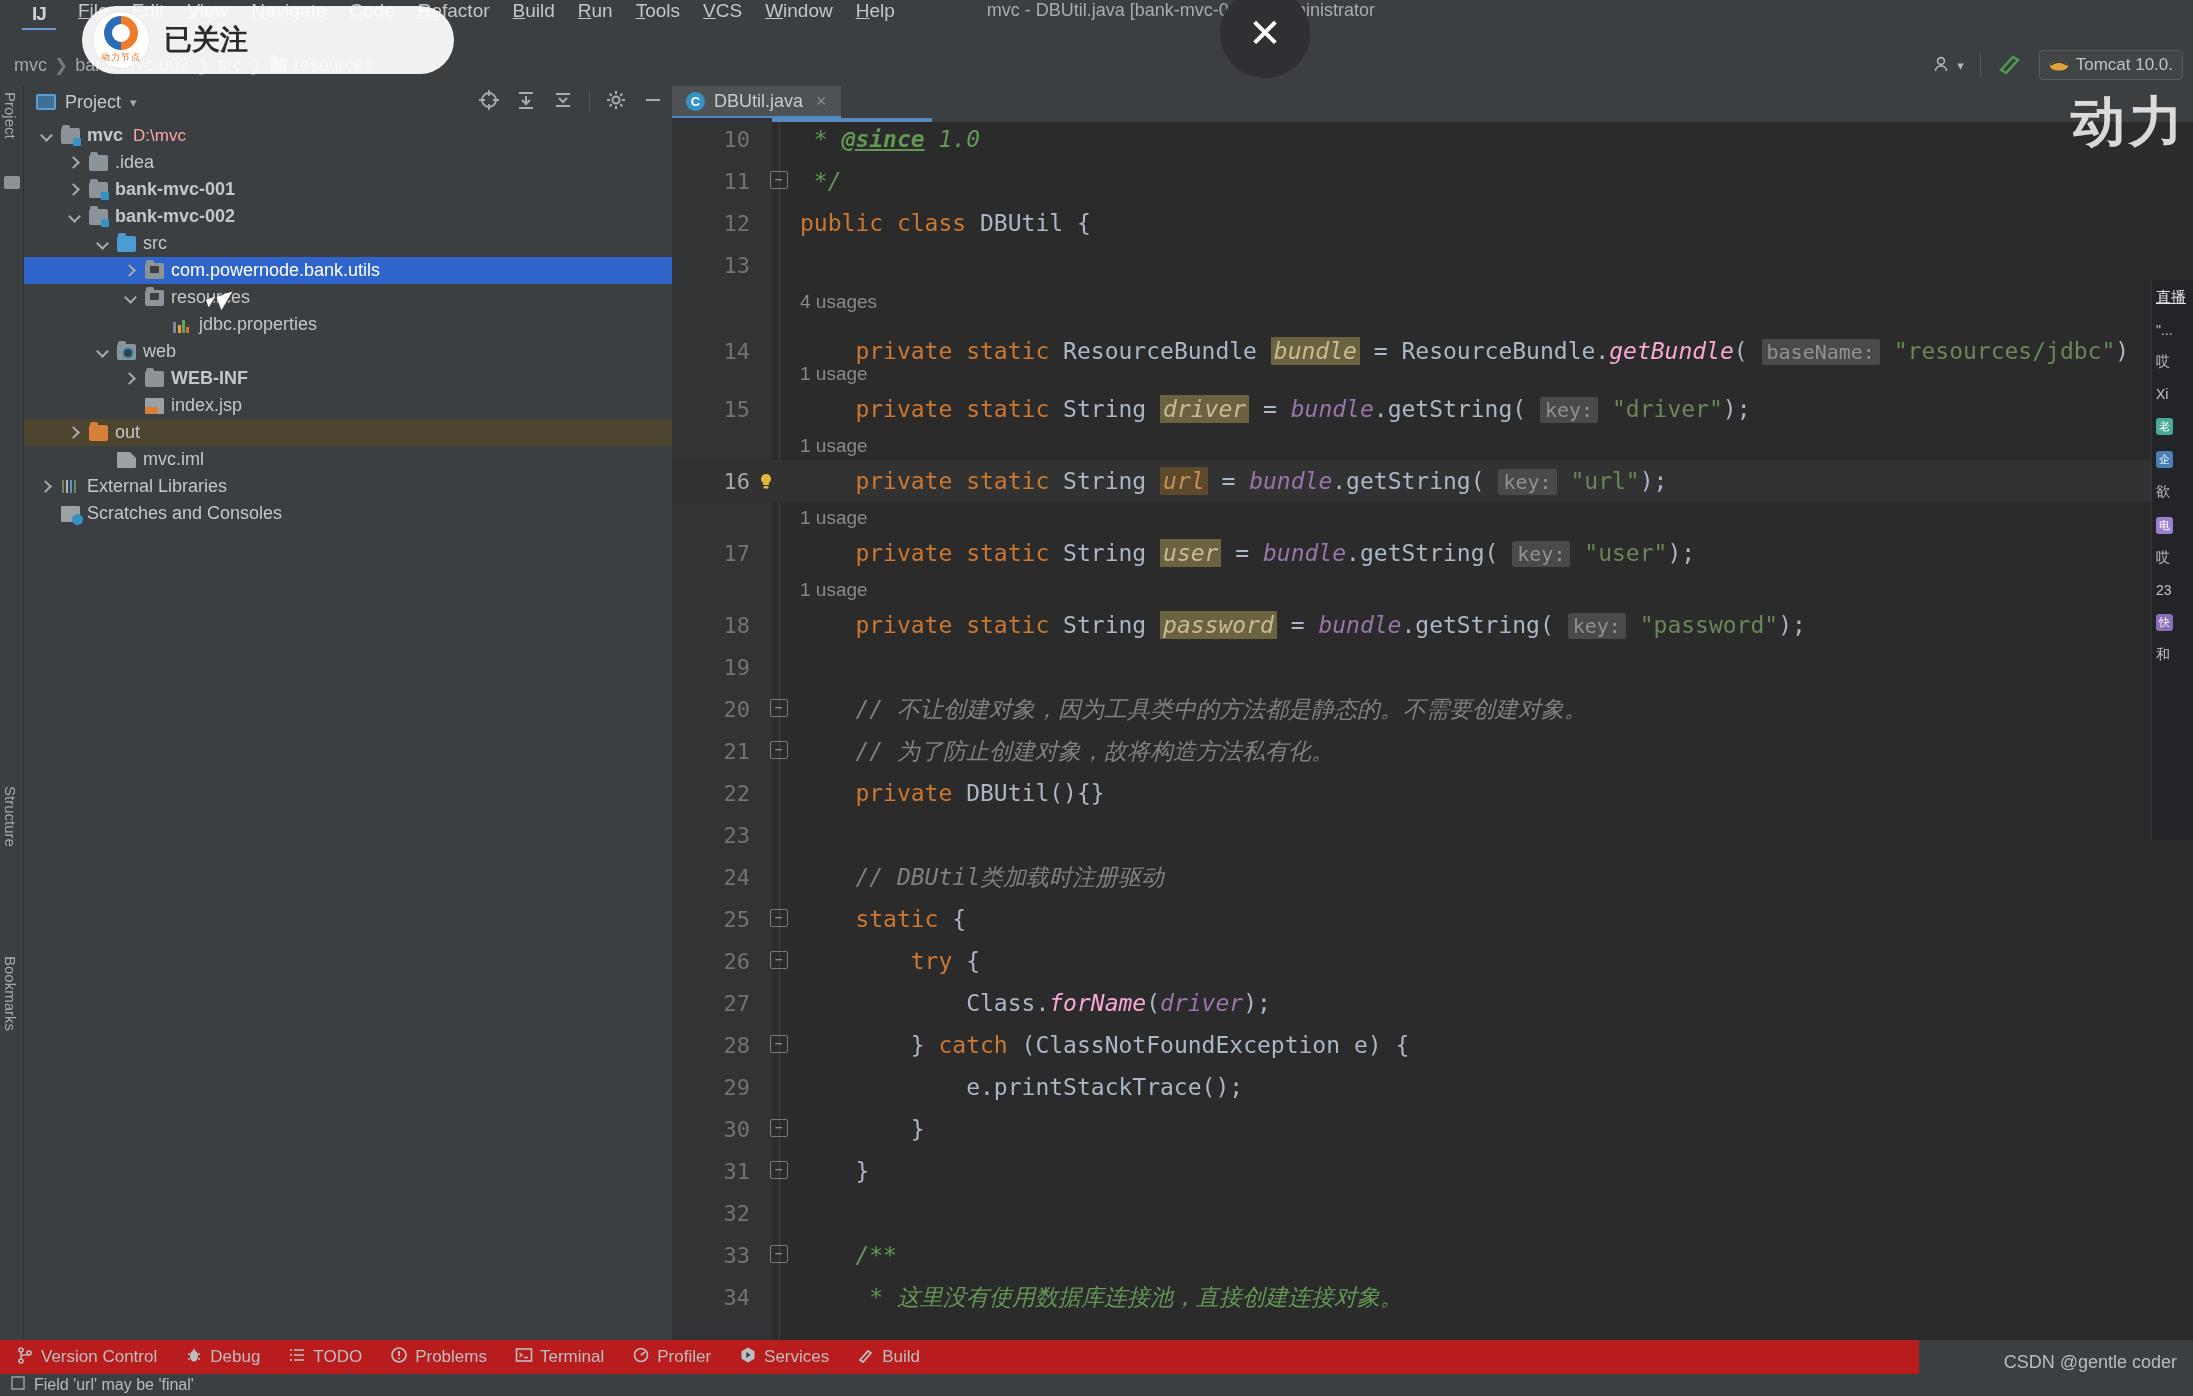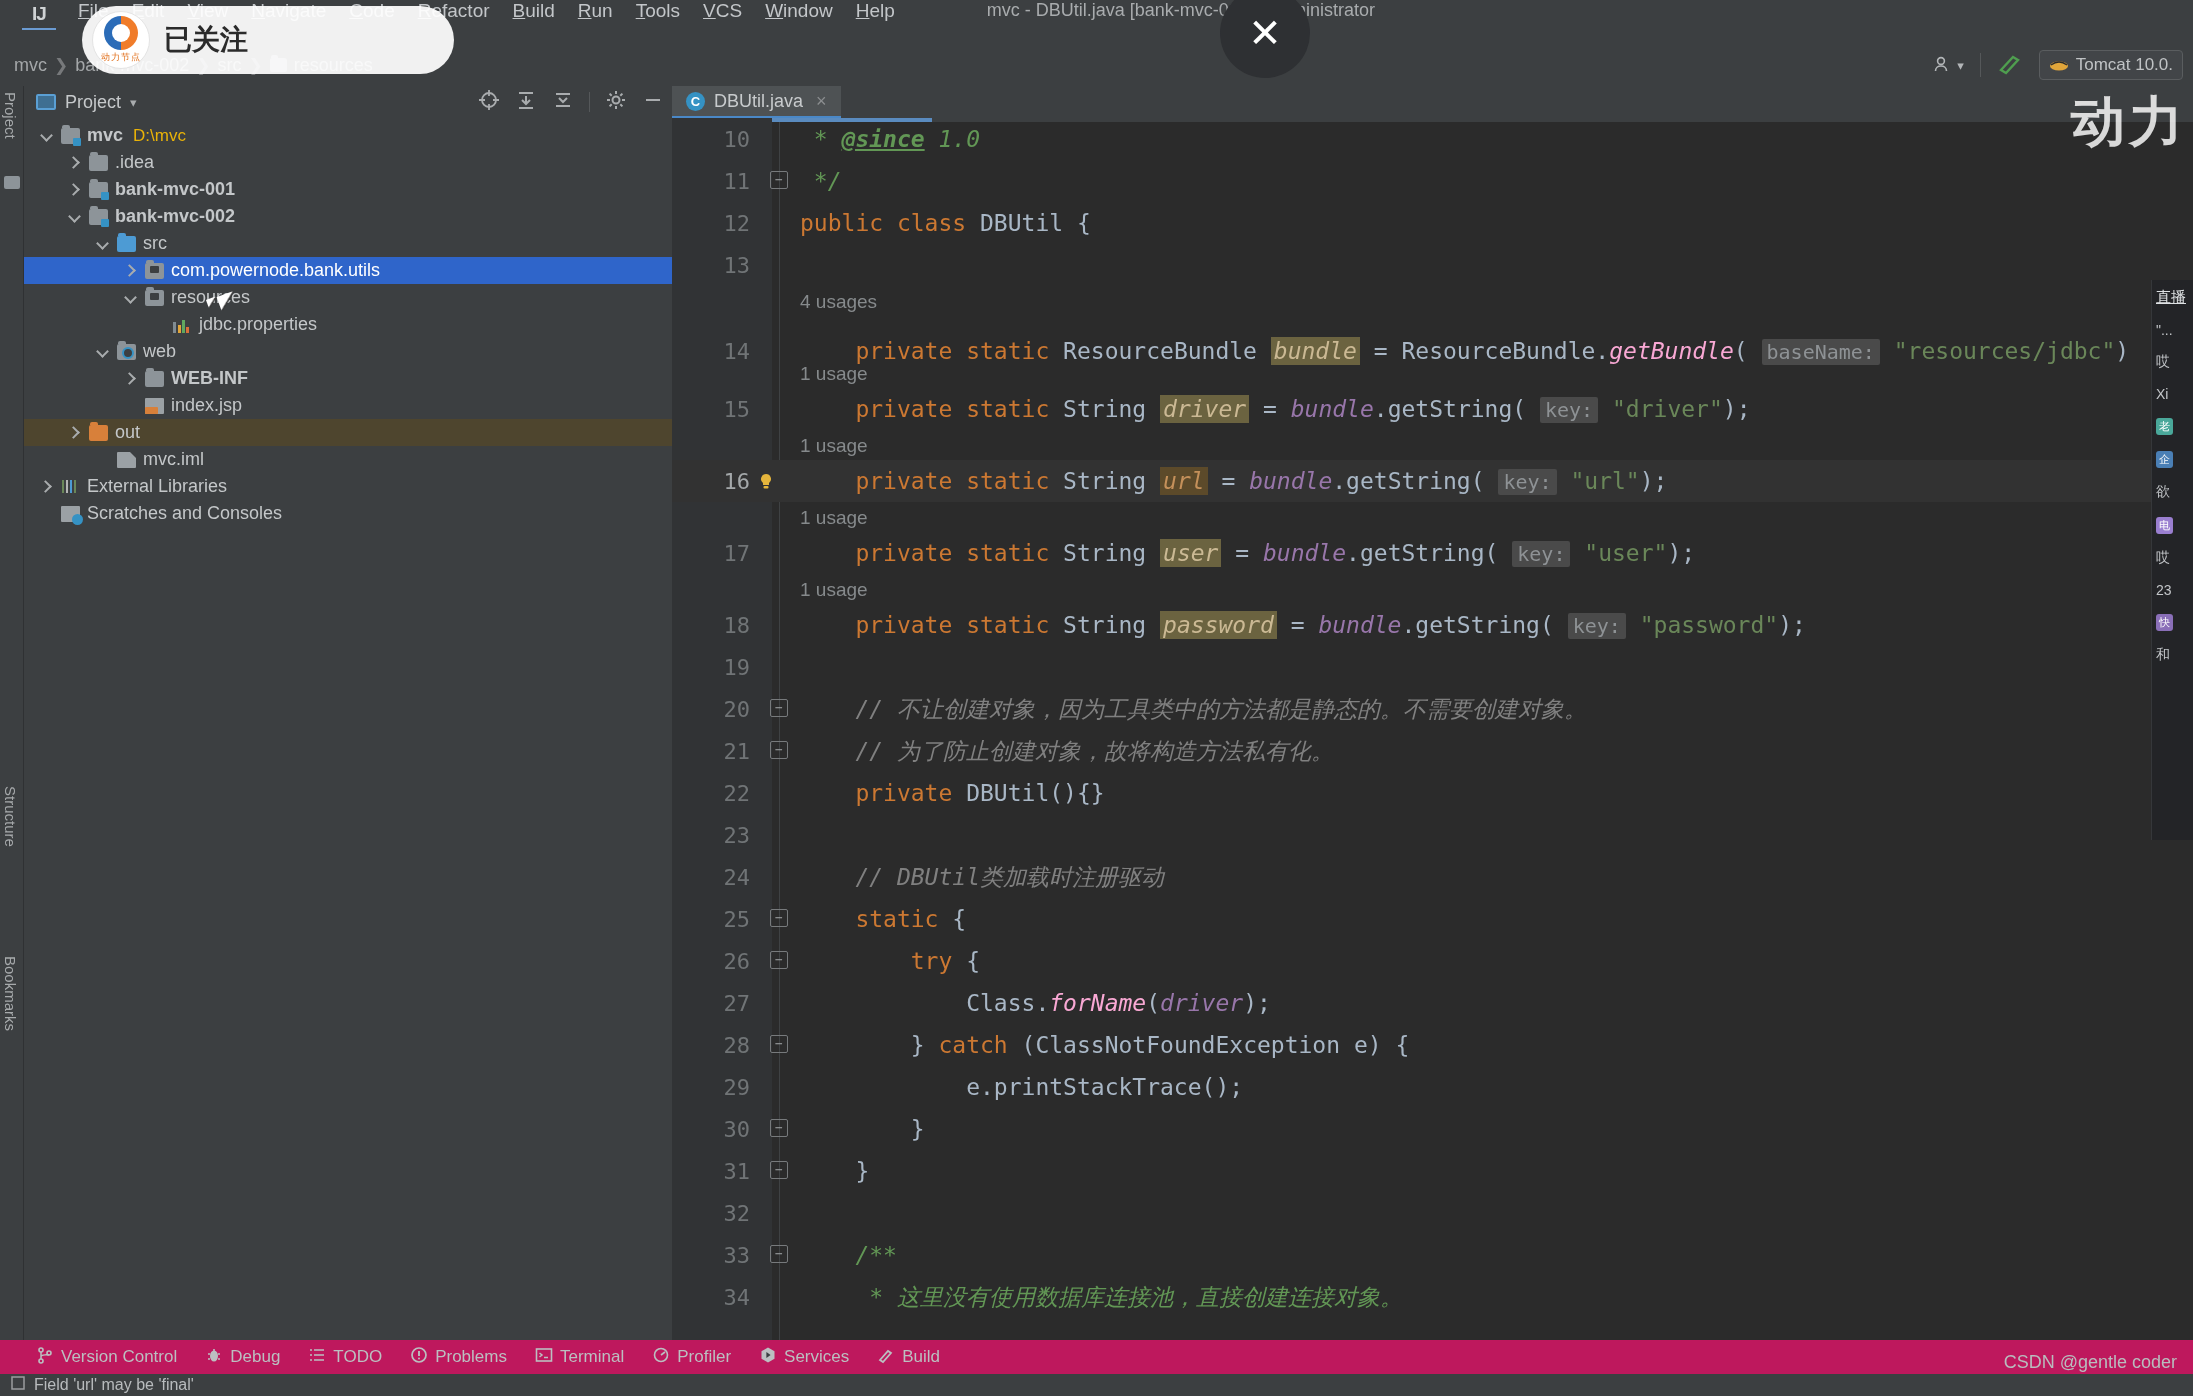--- a/index.html
+++ b/index.html
@@ -89,21 +89,21 @@
   .ic.file:after { content:""; position:absolute; right:0; top:0; border-left:6px solid transparent;
     border-top:6px solid #3c3f41; }
   .ic.jsp { background:#9ba1a5; border-radius:1px; }
   .ic.jsp:after { content:""; position:absolute; left:0; bottom:0; width:13px; height:7px;
     background:#d8803a; border-radius:1px; }
   .ic.lib { background:transparent; }
   .ic.lib i { position:absolute; top:1px; width:2px; height:13px; display:block; }
   .ic.scr { background:#9ba1a5; border-radius:1px; }
   .ic.scr:after { content:""; position:absolute; right:-3px; bottom:-3px; width:11px; height:11px;
     background:#3592c4; border-radius:50%; }
-  .pathlbl { color:#eab308; font-size:17px; margin-left:10px; }
+  .pathlbl { color:#fca5a5; font-size:17px; margin-left:10px; }
   .bold { font-weight:bold; }
 
   
   .tabbar { position:absolute; left:672px; top:86px; width:1521px; height:32px; background:#3c3f41; }
   .tab { position:absolute; left:0; top:0; height:32px; background:#4e5254; display:flex;
     align-items:center; padding:0 14px; gap:9px; border-bottom:2px solid #4a88c7; }
   .tab-ico { width:19px; height:19px; border-radius:50%; background:#3592c4; color:#fff;
     font-size:13px; display:flex; align-items:center; justify-content:center; font-weight:bold; }
   .tab-name { font-size:18px; color:#c8cbcd; }
   .tab-x { font-size:18px; color:#8b8e90; margin-left:4px; }
@@ -134,22 +134,22 @@
   .hintchip { background:#4a4a4a; color:#8e9295; font-size:20px; padding:1px 5px; border-radius:2px;
     font-family:"DejaVu Sans Mono", monospace; }
   .bulb { position:absolute; left:84px; width:20px; height:20px; }
   .foldmark { position:absolute; left:98px; width:18px; height:18px; border:1px solid #777a7c;
     border-radius:2px; color:#9a9d9f; font-size:13px; text-align:center; line-height:16px; }
   .vbar { position:absolute; left:107px; top:0; width:1px; height:1222px; background:#3f4244; }
   .scroll-top { position:absolute; left:100px; top:0; width:1421px; height:4px; background:#3c3f41; }
   .scroll-top i { position:absolute; left:0; top:0; width:160px; height:4px; background:#5a8bbf; }
 
   
-  .toolwin { position:absolute; left:0; top:1340px; width:2193px; height:34px; background:#be185d;
-    display:flex; align-items:center; padding-left:36px; gap:28px; }
+  .toolwin { position:absolute; left:0; top:1340px; width:1919px; height:34px; background:#b91c1c;
+    display:flex; align-items:center; padding-left:16px; gap:28px; }
   .tw { display:flex; align-items:center; gap:7px; font-size:17px; color:#bcbfc1; white-space:nowrap;}
   .statusbar { position:absolute; left:0; top:1374px; width:2193px; height:22px; background:#3c3f41;
     display:flex; align-items:center; padding-left:10px; gap:8px; }
   .status-text { font-size:16px; color:#b8bbbd; white-space:nowrap; }
   .csdn { position:absolute; right:16px; top:1352px; font-size:18px; color:#b9bcbe; }
 
   
   .watermark-badge { position:absolute; left:82px; top:6px; width:372px; height:68px;
     background:rgba(255,255,255,0.93); border-radius:34px; display:flex; align-items:center;
     gap:14px; padding-left:10px; }

